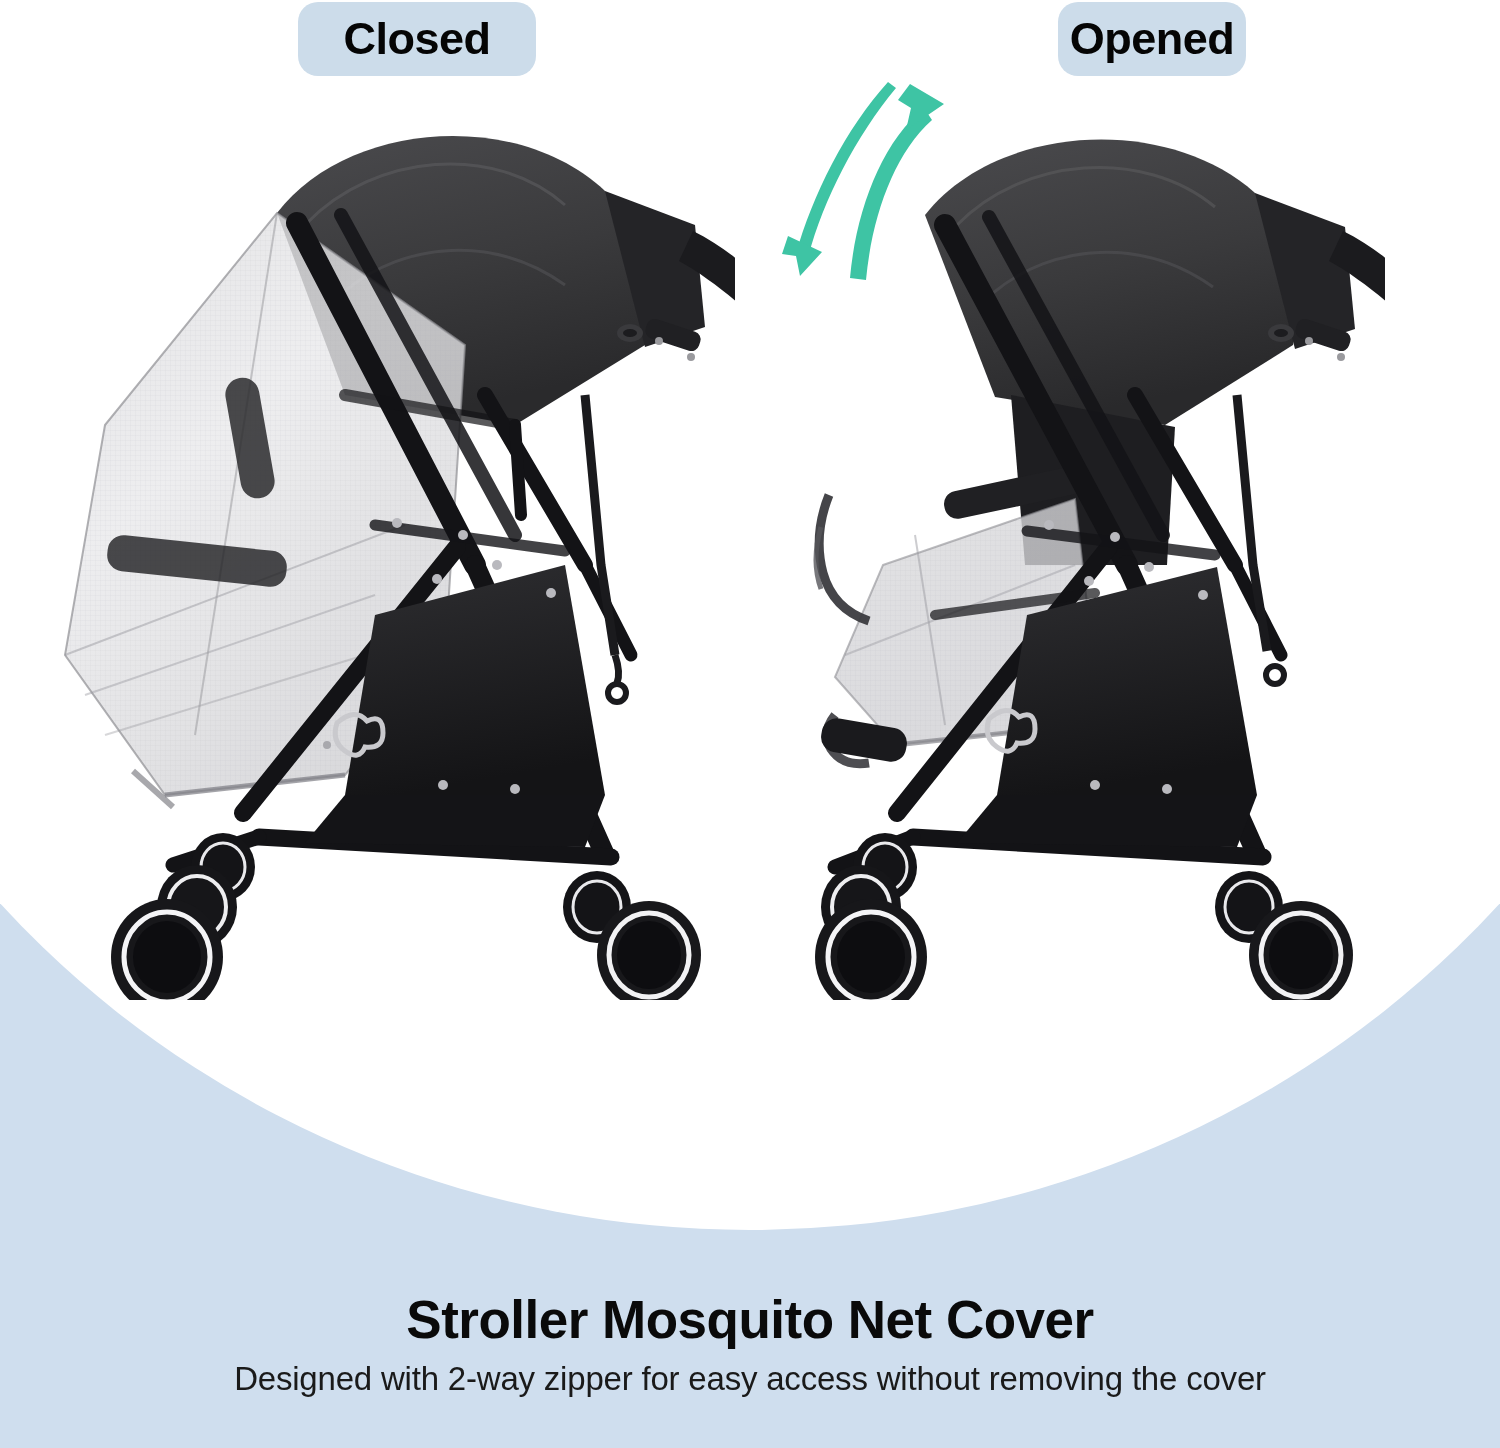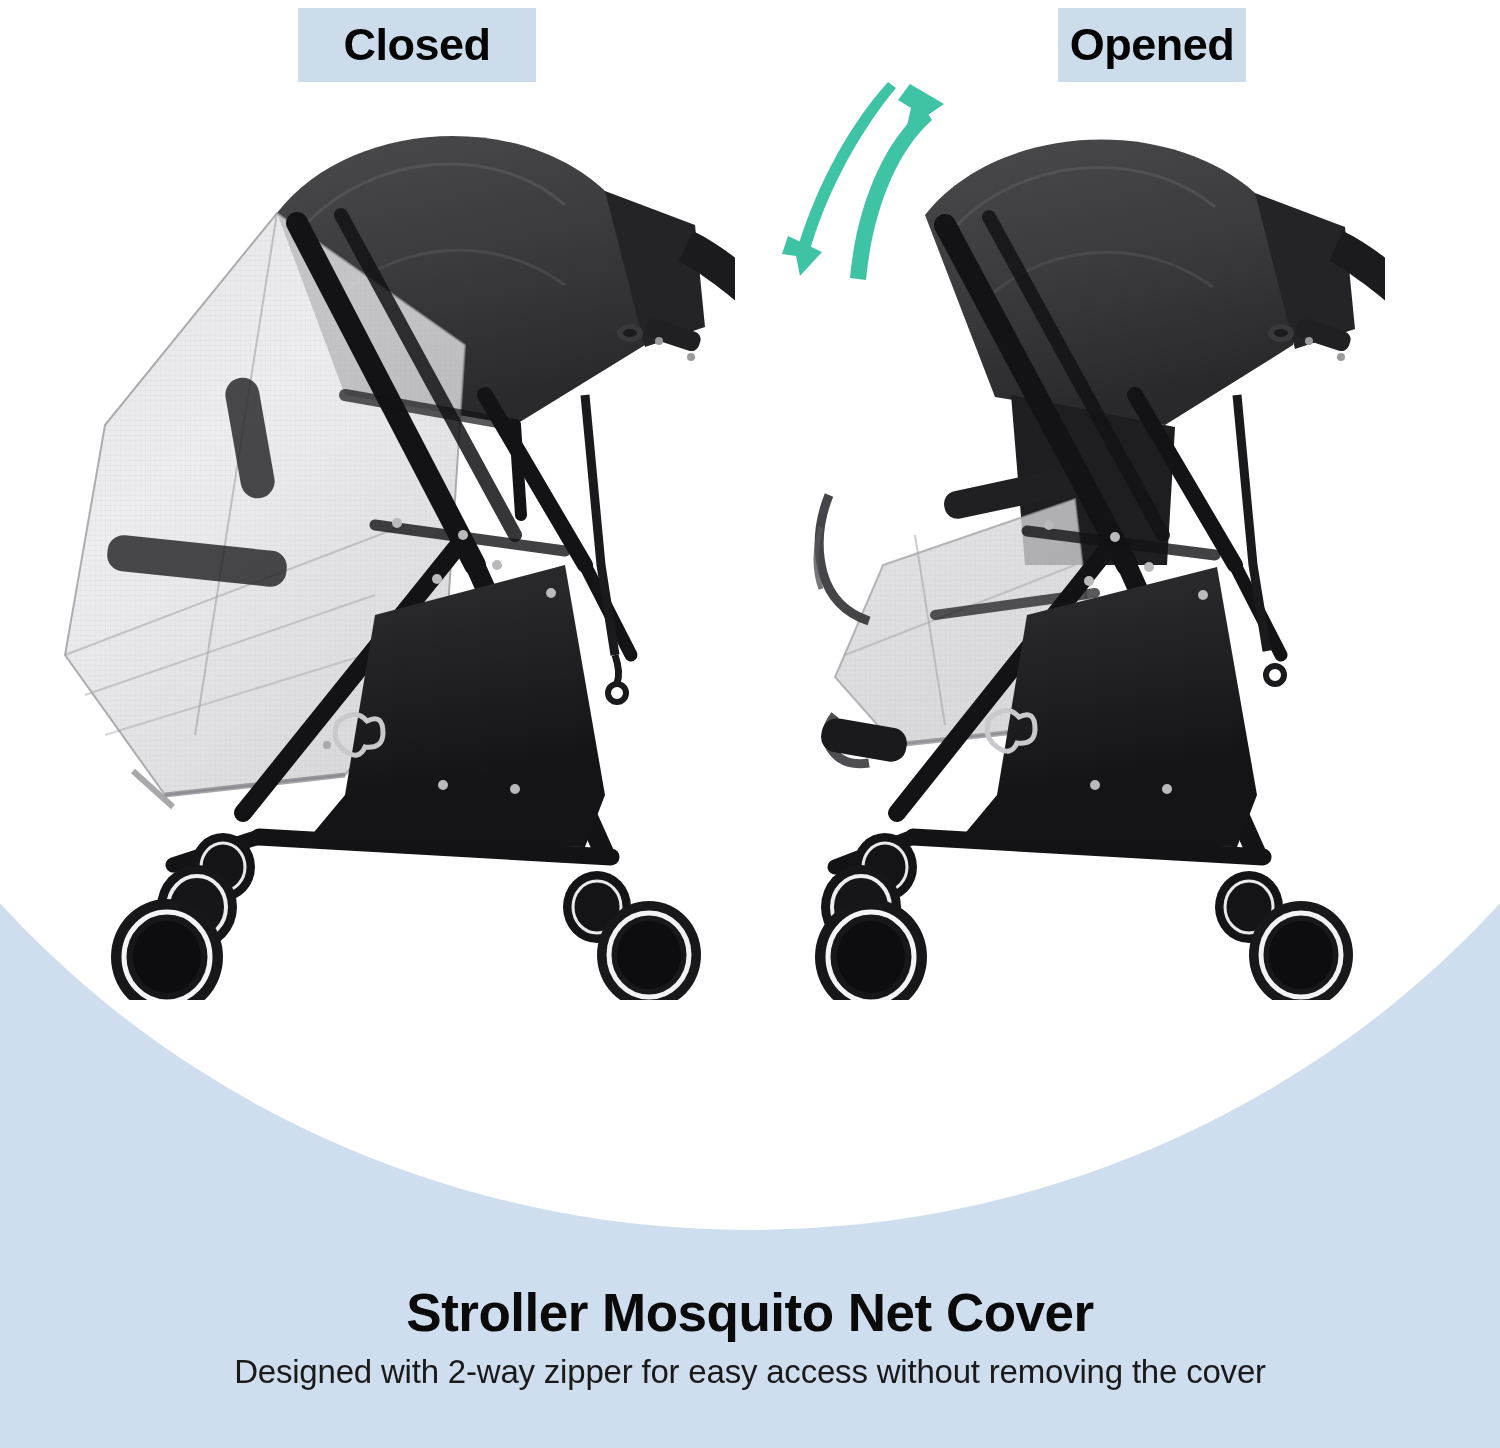--- a/index.html
+++ b/index.html
@@ -28,31 +28,32 @@
     top: -700px;
     width: 2000px;
     height: 1930px;
     background: #ffffff;
     border-radius: 50%;
   }
 
   
   .state-badge {
     position: absolute;
-    top: 8px;
+    top: 2px;
     height: 74px;
     background: #ccdcea;
     display: flex;
     align-items: center;
     justify-content: center;
     font-size: 45px;
     font-weight: bold;
     color: #050505;
     letter-spacing: -0.5px;
     z-index: 40;
+    border-radius: 20px;
   }
   #badge-closed { left: 298px; width: 238px; }
   #badge-opened { left: 1058px; width: 188px; }
 
   
   #arrow-pair {
     position: absolute;
     left: 778px;
     top: 70px;
     width: 200px;
@@ -84,21 +85,21 @@
     letter-spacing: -0.5px;
     line-height: 1.05;
     margin: 0 0 12px 0;
   }
   #product-subtitle {
     font-size: 33px;
     font-weight: normal;
     color: #1a1a1a;
     letter-spacing: -0.2px;
     line-height: 1.15;
-    margin: 7px;
+    margin: 0;
   }
 </style>
 </head>
 <body>
 
 <div id="page">
 
   <div id="white-stage"></div>
 
   <svg id="stroller-closed" class="stroller" viewBox="0 0 690 905">

